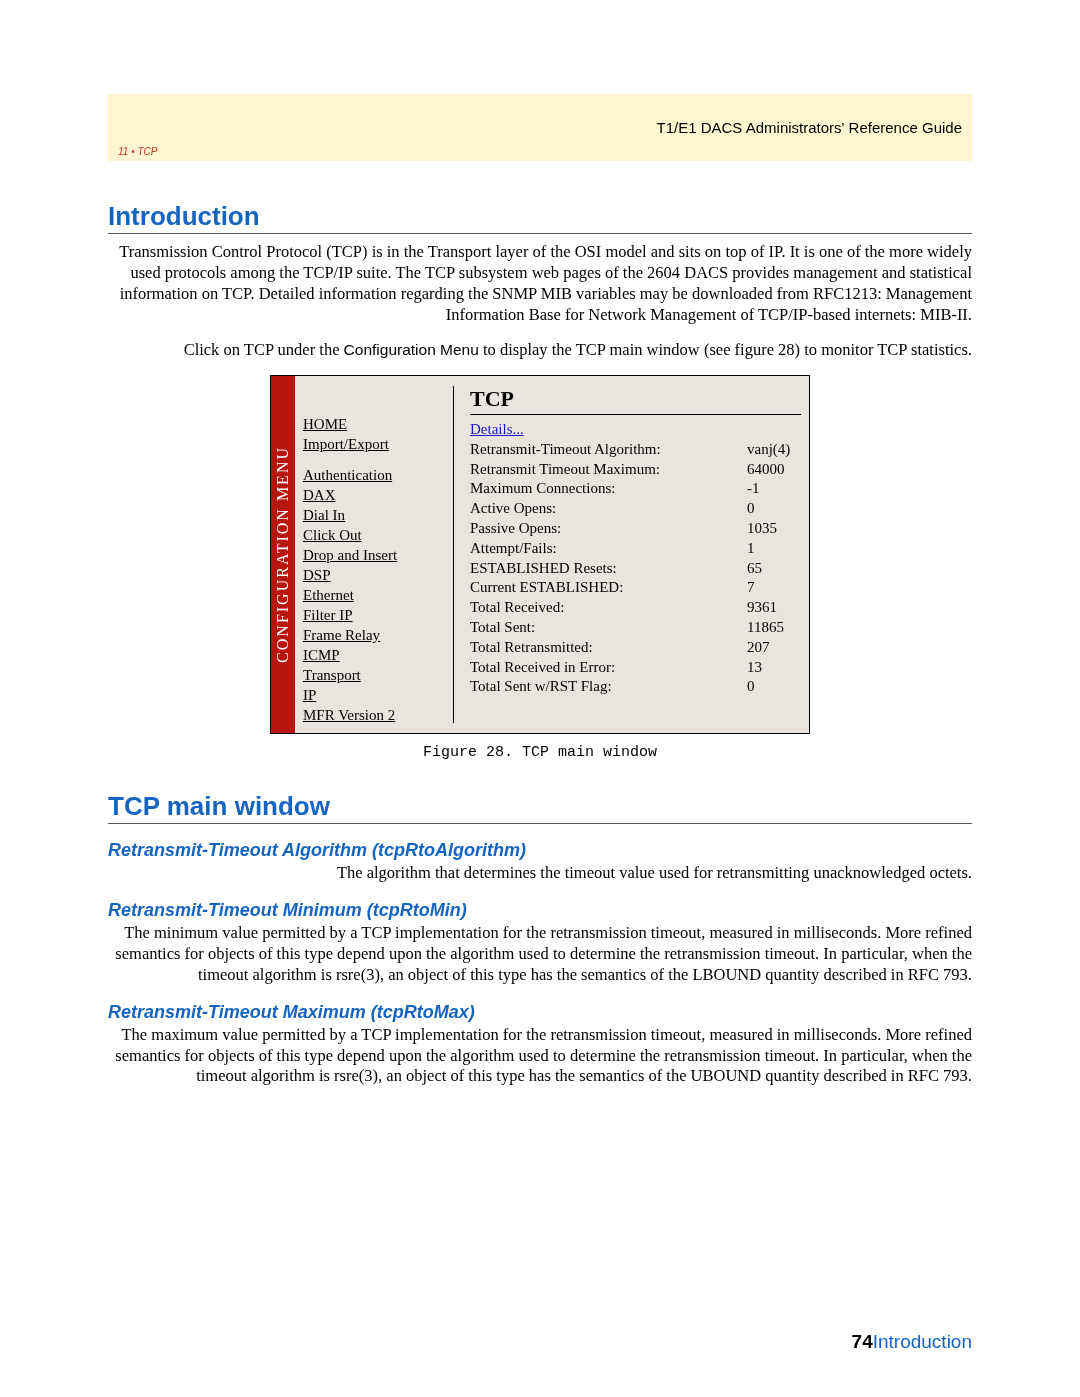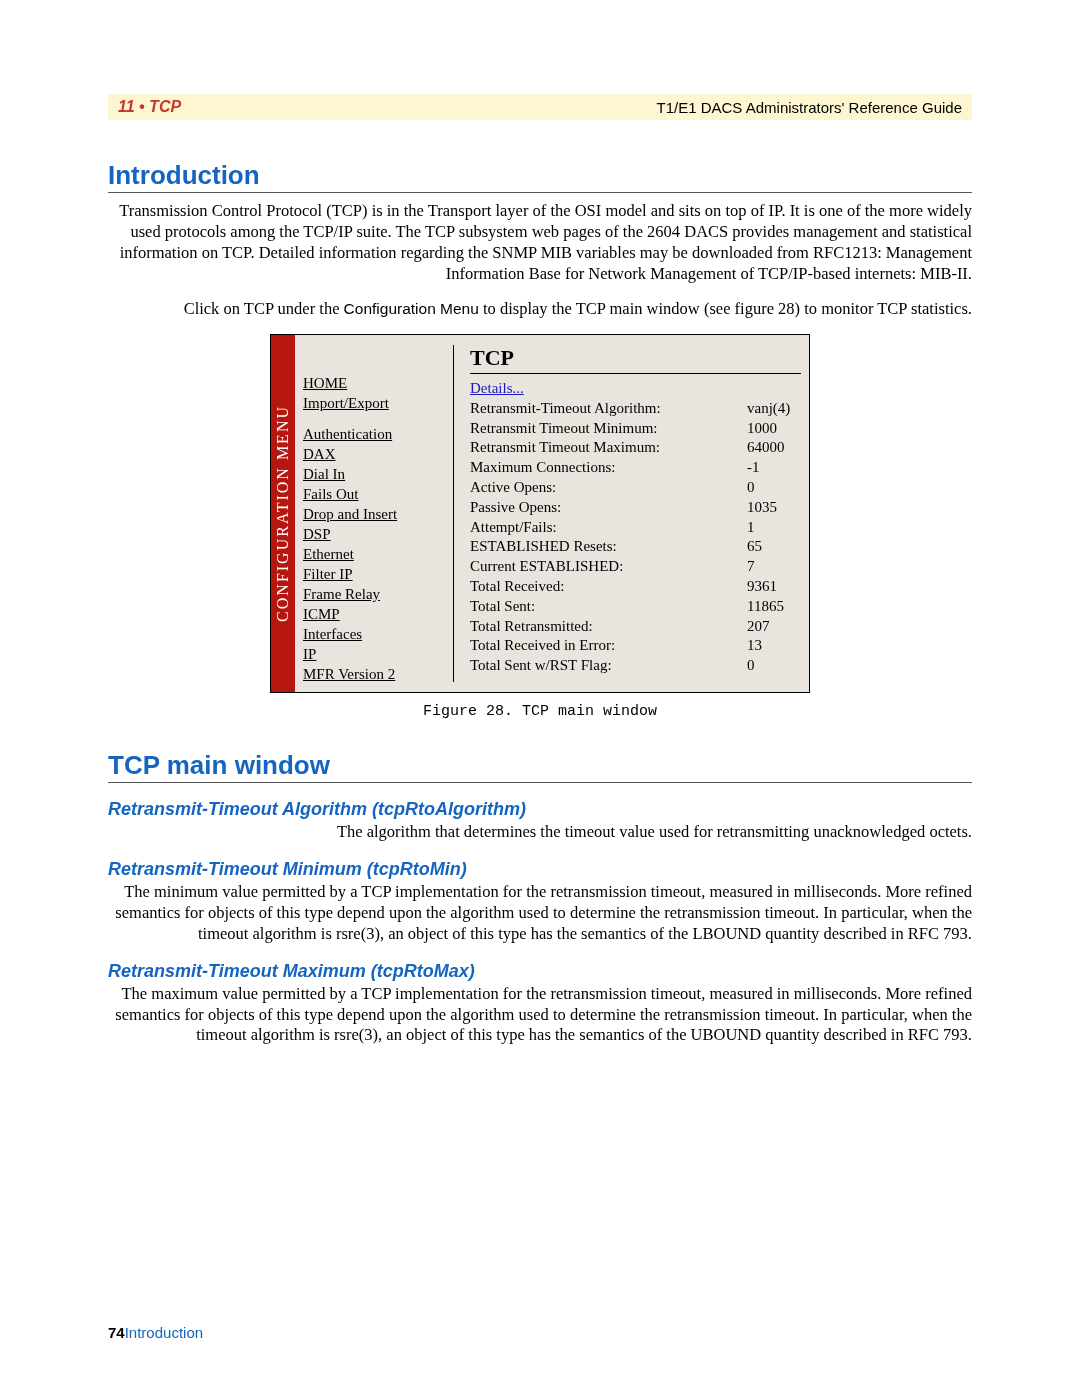--- a/index.html
+++ b/index.html
@@ -20,23 +20,24 @@
     background: #fdf6d1;
     display: flex;
     justify-content: space-between;
     align-items: center;
     padding: 4px 10px 4px 10px;
     margin-bottom: 40px;
     font-family: Arial, Helvetica, sans-serif;
   }
   .header-left {
     color: #c0392b;
-    font-weight: bold;
+    font-weight: normal;
     font-style: italic;
-    font-size: 16px;
+    font-size: 10px;
+    margin-top: 48px;
   }
   .header-right {
     color: #000;
     font-size: 15px;
   }
   h1.section-heading {
     font-family: Arial, Helvetica, sans-serif;
     color: #1565c0;
     font-weight: bold;
     font-size: 26px;
@@ -151,25 +152,25 @@
     color: #1565c0;
     font-weight: bold;
     font-style: italic;
     font-size: 18px;
     margin: 16px 0 0 0;
   }
   .footer {
     position: absolute;
     left: 108px;
     right: 108px;
-    bottom: 56px;
-    display: flex;
-    justify-content: flex-start;
-    font-family: Arial, Helvetica, sans-serif;
-    font-size: 15px;
+    bottom: 44px;
+    display: flex;
+    justify-content: flex-end;
+    font-family: Arial, Helvetica, sans-serif;
+    font-size: 19px;
   }
   .footer .pnum { font-weight: bold; }
   .footer .flink { color: #1565c0; }
 </style>
 </head>
 <body>
 
 <div class="page">
 
   <div class="header-band">
@@ -192,46 +193,42 @@
       <div class="menu-bar">
         <span>CONFIGURATION MENU</span>
       </div>
 
       <div class="menu-col" id="menu-col">
           <div><a href="#" class="bold">HOME</a></div>
           <div style="margin-bottom: 14px;"><a href="#" class="bold">Import/Export</a></div>
           <div><a href="#" class="bold">Authentication</a></div>
           <div><a href="#" class="bold">DAX</a></div>
           <div><a href="#" class="bold">Dial In</a></div>
-          <div><a href="#" class="bold">Fails Out</a></div>
+          <div><a href="#" class="bold">Click Out</a></div>
           <div><a href="#" class="bold">Drop and Insert</a></div>
           <div><a href="#" class="bold">DSP</a></div>
           <div><a href="#" class="bold">Ethernet</a></div>
           <div><a href="#" class="bold">Filter IP</a></div>
           <div><a href="#" class="bold">Frame Relay</a></div>
           <div><a href="#" class="bold">ICMP</a></div>
-          <div><a href="#" class="bold">Interfaces</a></div>
+          <div><a href="#" class="bold">Transport</a></div>
           <div><a href="#" class="bold">IP</a></div>
           <div><a href="#" class="bold">MFR Version 2</a></div>
         </div>
 
       <div class="divider-v"></div>
 
       <div class="tcp-col">
         <div class="tcp-title">TCP</div>
         <hr class="tcp-hr">
         <a class="tcp-details">Details...</a>
         <div id="tcp-rows">
             <div class="tcp-row">
               <span class="lbl">Retransmit-Timeout Algorithm:</span>
               <span class="val">vanj(4)</span>
-            </div>
-            <div class="tcp-row">
-              <span class="lbl">Retransmit Timeout Minimum:</span>
-              <span class="val">1000</span>
             </div>
             <div class="tcp-row">
               <span class="lbl">Retransmit Timeout Maximum:</span>
               <span class="val">64000</span>
             </div>
             <div class="tcp-row">
               <span class="lbl">Maximum Connections:</span>
               <span class="val">-1</span>
             </div>
             <div class="tcp-row">

